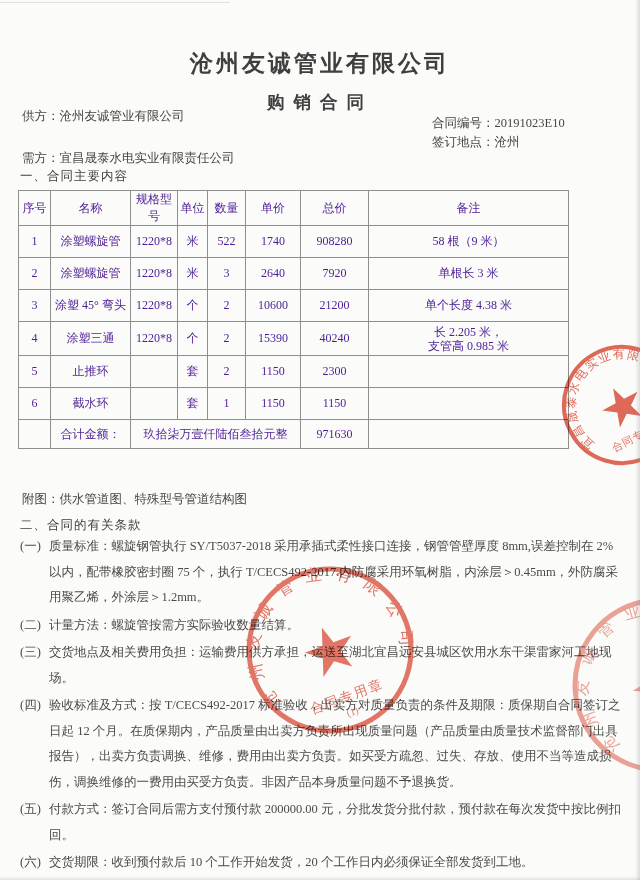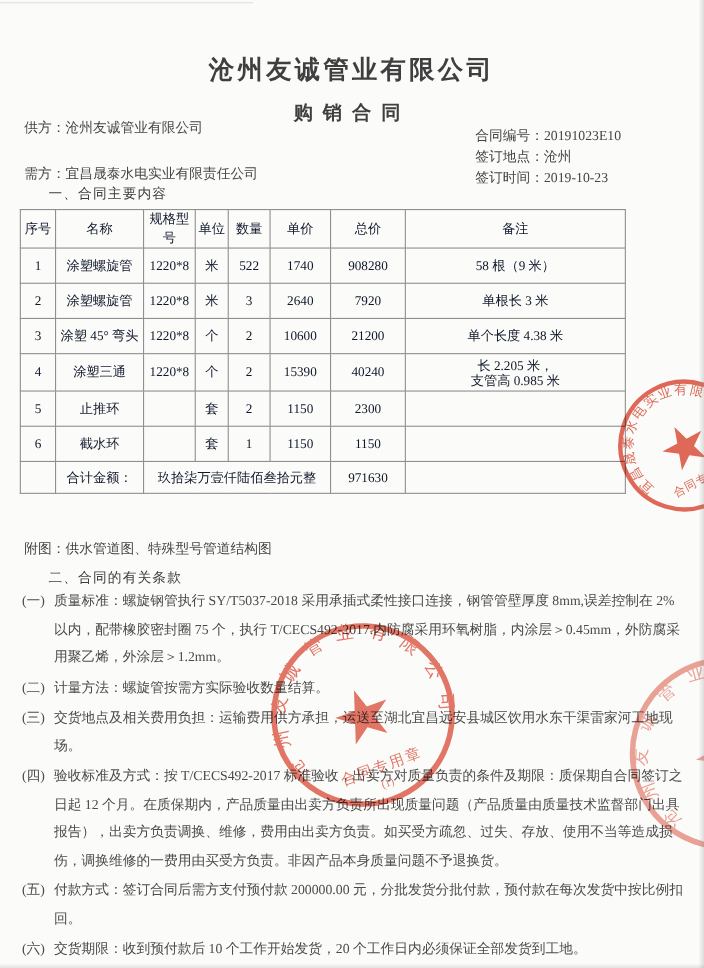--- a/index.html
+++ b/index.html
@@ -19,25 +19,25 @@
   .company-title{
     top:48px;left:0;width:100%;text-align:center;
     font-size:23px;font-weight:600;letter-spacing:3px;color:#3f3f3f;
   }
   .doc-title{
     top:90px;left:0;width:100%;text-align:center;
     font-size:17.5px;font-weight:600;letter-spacing:9px;color:#3f3f3f;
   }
   .party-line{left:22px;font-size:12.5px;white-space:nowrap;}
   .meta-block{left:432px;top:114px;font-size:12.5px;line-height:19px;white-space:nowrap;}
-  .sec-heading{left:20px;font-size:12.5px;color:#3d3d3d;letter-spacing:1px;margin-left:24px;}
+  .sec-heading{left:20px;font-size:12.5px;color:#3d3d3d;letter-spacing:1px;}
   table.items{
     position:absolute;left:18px;top:190px;width:550px;
     border-collapse:collapse;table-layout:fixed;
-    font-size:12px;color:#0f172a;
+    font-size:12px;color:#4c1d95;
   }
   table.items td,table.items th{
     border:1px solid var(--border-gray);
     text-align:center;vertical-align:middle;
     font-weight:normal;padding:0 2px;overflow:hidden;
   }
   table.items tr.hdr td{height:29px;}
   table.items tr.r{height:32px;}
   table.items tr.r4{height:34px;}
   table.items tr.total{height:29px;margin-top:44px;}
@@ -78,21 +78,20 @@
   <div class="abs party-line" style="top:108px;text-align:right;">
     <span>供方：</span><span>沧州友诚管业有限公司</span>
   </div>
   <div class="abs party-line" style="top:150px;">
     <span>需方：</span><span>宜昌晟泰水电实业有限责任公司</span>
   </div>
 
   <div class="abs meta-block">
     <div><span>合同编号：</span><span>20191023E10</span></div>
     <div><span>签订地点：</span><span>沧州</span></div>
-    <div><span>签订时间：</span><span>2019-10-23</span></div>
   </div>
 
   <div class="abs sec-heading" style="top:168px;">一、合同主要内容</div>
 
   <table class="items">
     <colgroup>
       <col style="width:32px">
         <col style="width:80px">
         <col style="width:47px">
         <col style="width:30px">

